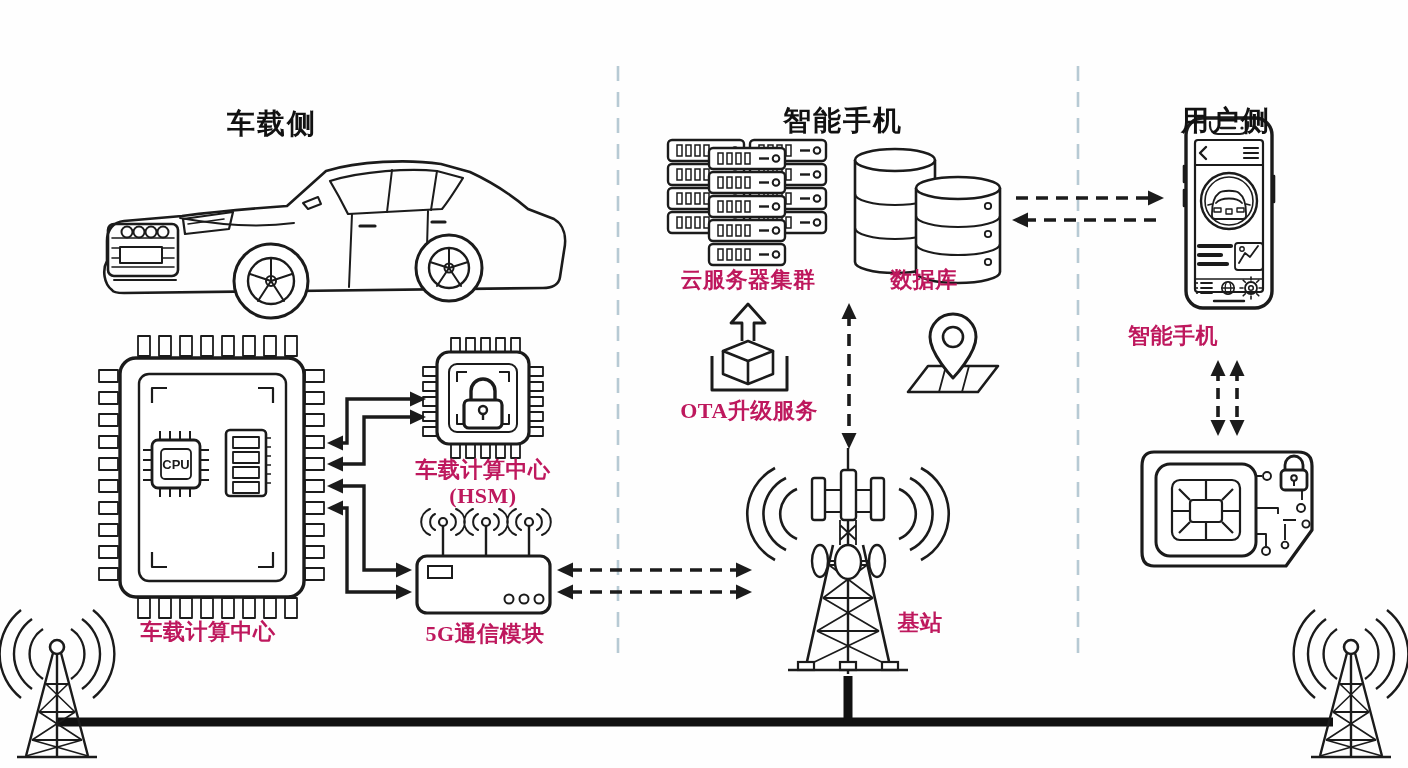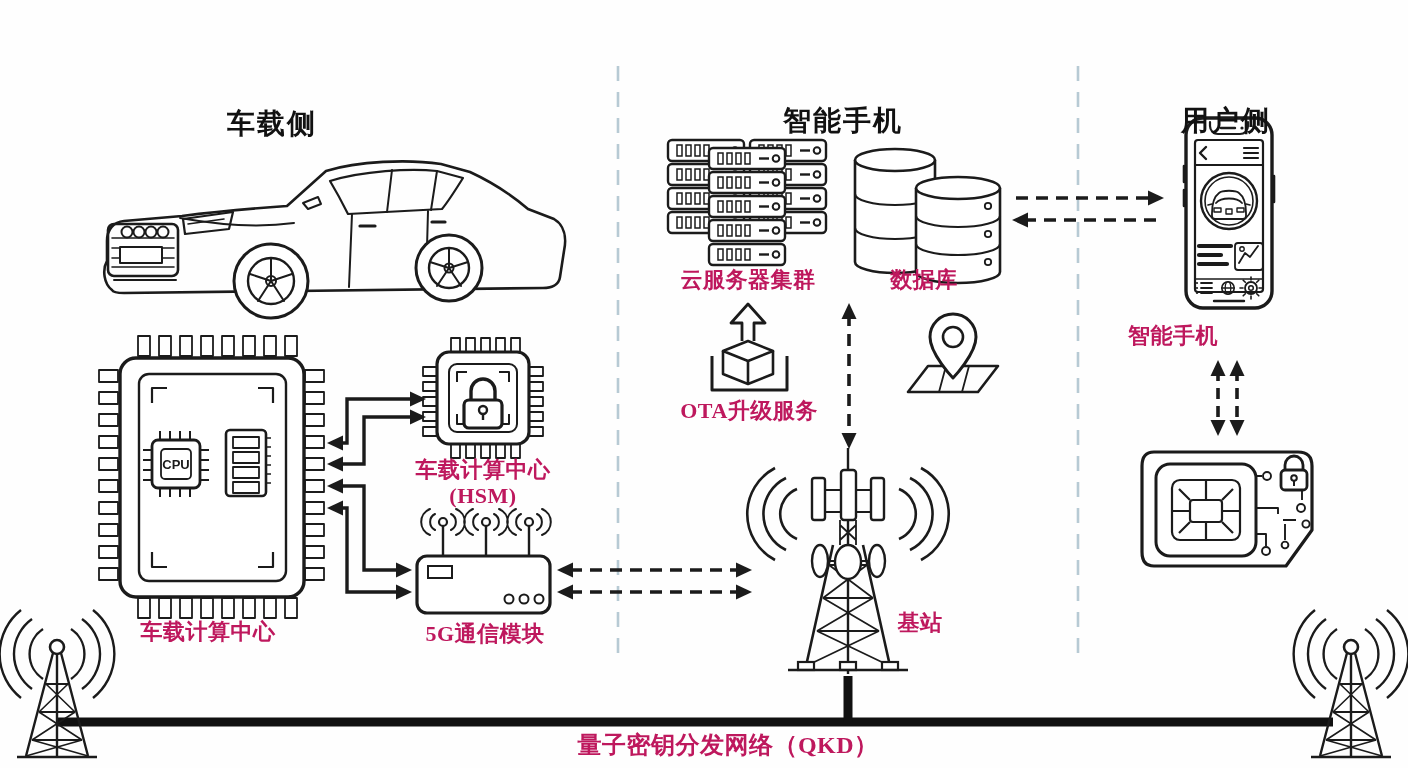--- a/index.html
+++ b/index.html
@@ -325,15 +325,14 @@
 <div class="lbl" style="left:483px;top:496px">(HSM)</div>
 <div class="lbl" style="left:485px;top:634px">5G通信模块</div>
 
 <div class="lbl" style="left:748px;top:280px">云服务器集群</div>
 <div class="lbl" style="left:924px;top:280px">数据库</div>
 <div class="lbl" style="left:749px;top:411px">OTA升级服务</div>
 <div class="lbl" style="left:920px;top:623px">基站</div>
 
 <div class="lbl" style="left:1173px;top:336px">智能手机</div>
 
-<div class="lbl qkd" style="left:728px;top:745px">量子密钥分发网络（QKD）</div>
 
 </div>
 
 </body></html>

